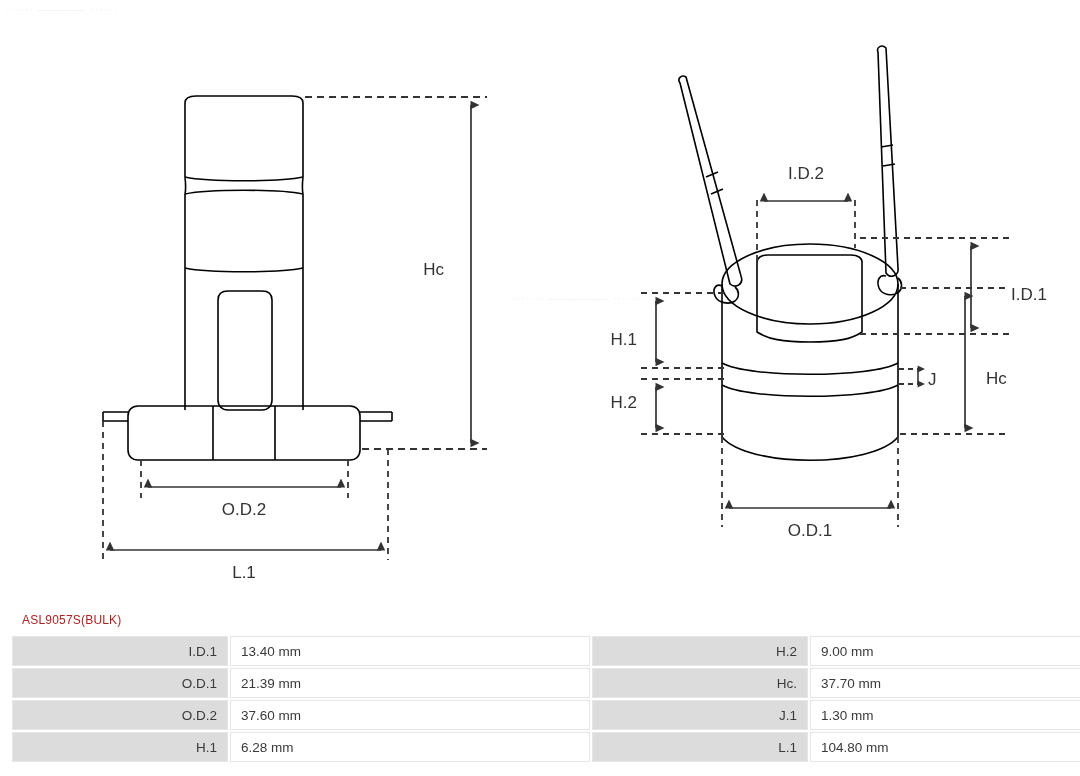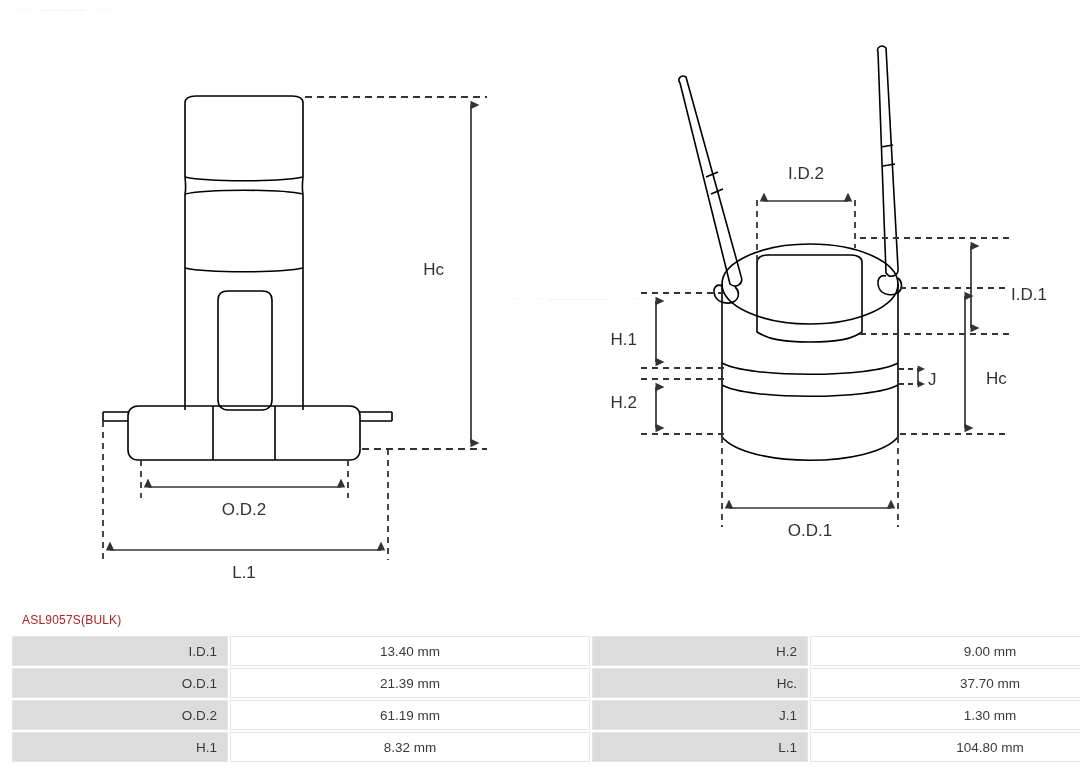--- a/index.html
+++ b/index.html
@@ -86,21 +86,21 @@
     border: 1px solid #e6e6e6;
   }
   td.lbl {
     background: #dcdcdc;
     text-align: right;
     color: #3a3a3a;
     width: 194px;
   }
   td.val {
     background: #ffffff;
-    text-align: center;
+    text-align: left;
     color: #3a3a3a;
     width: 338px;
   }
 
   
   text.dim {
     font-family: "Liberation Sans", sans-serif;
     font-size: 17px;
     fill: #333333;
   }
@@ -293,27 +293,27 @@
           <td class="val">9.00 mm</td>
         </tr>
         <tr>
           <td class="lbl">O.D.1</td>
           <td class="val">21.39 mm</td>
           <td class="lbl">Hc.</td>
           <td class="val">37.70 mm</td>
         </tr>
         <tr>
           <td class="lbl">O.D.2</td>
-          <td class="val">61.19 mm</td>
+          <td class="val">37.60 mm</td>
           <td class="lbl">J.1</td>
           <td class="val">1.30 mm</td>
         </tr>
         <tr>
           <td class="lbl">H.1</td>
-          <td class="val">8.32 mm</td>
+          <td class="val">6.28 mm</td>
           <td class="lbl">L.1</td>
           <td class="val">104.80 mm</td>
         </tr>
       </tbody>
     </table>
   </div>
 
 </div>
 
 </body></html>

